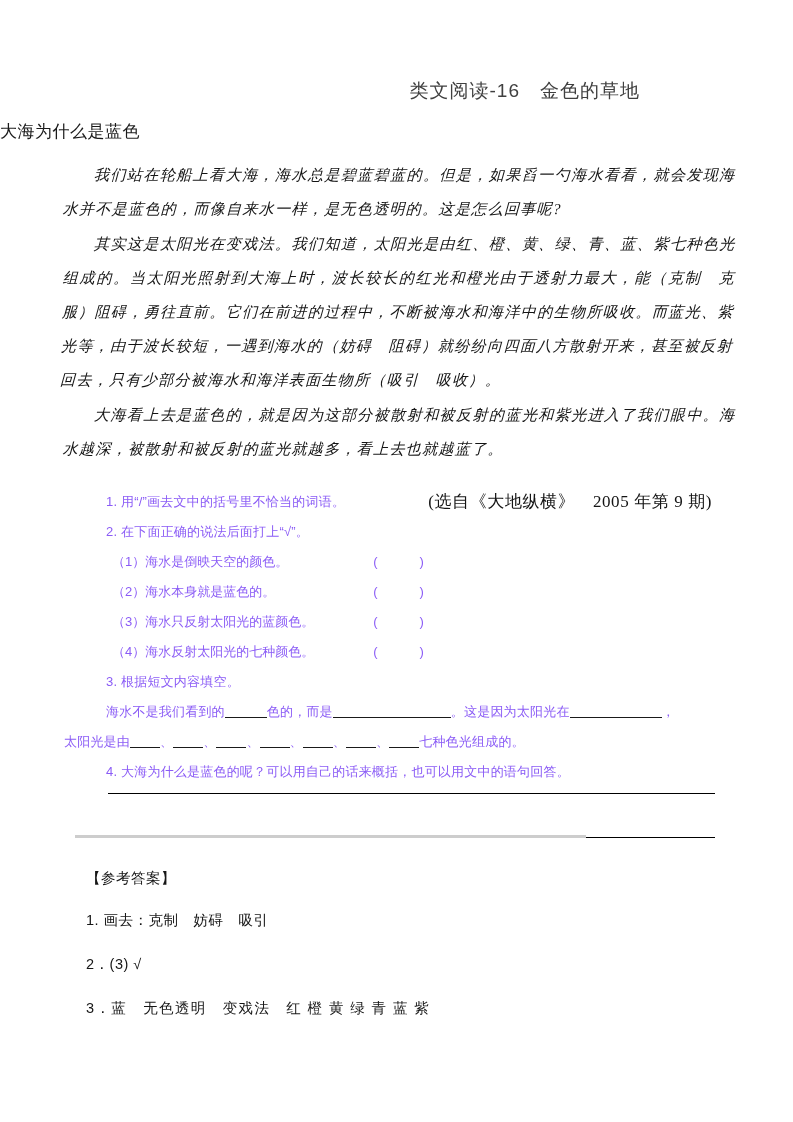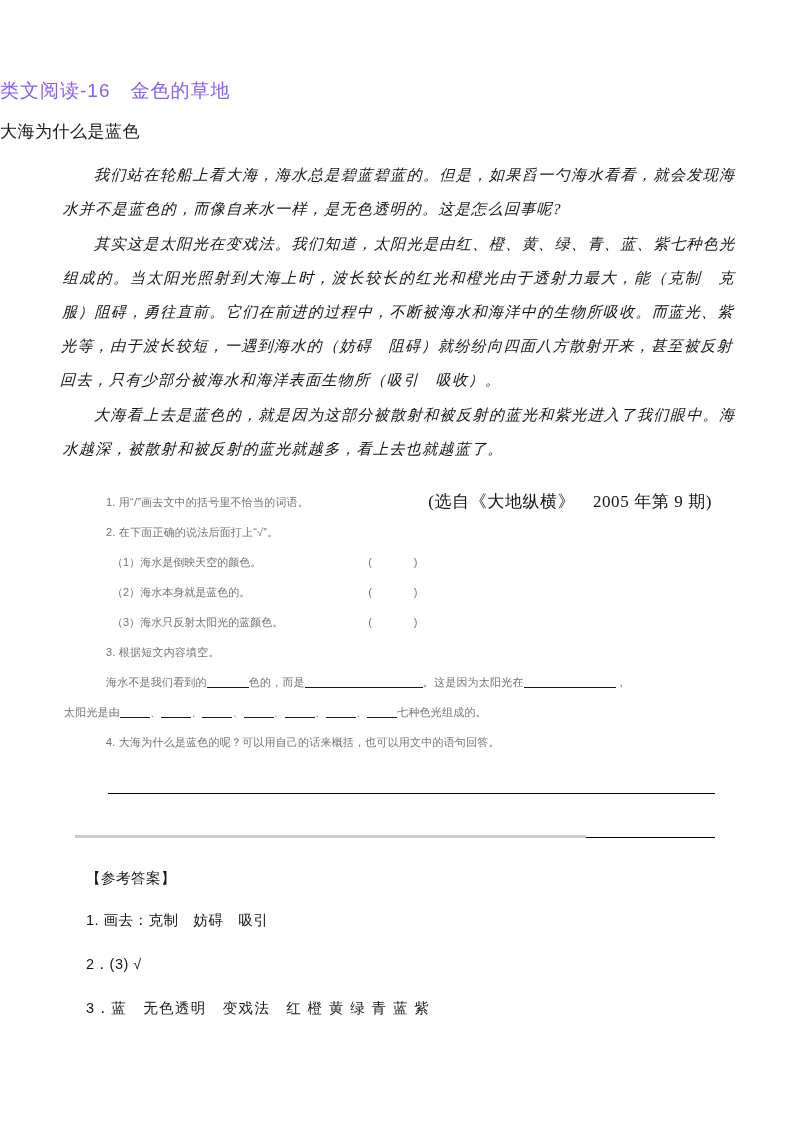--- a/index.html
+++ b/index.html
@@ -21,25 +21,25 @@
     left: 0; top: 0;
     width: 793px;
     height: 1122px;
   }
 
   
   .title-main {
     position: absolute;
     left: 0; top: 78px;
     width: 640px;
-    text-align: left;
+    text-align: right;
     font-family: "Liberation Sans", "DejaVu Sans", sans-serif;
     font-size: 19px;
     letter-spacing: 1px;
-    color: #8b5cf6;
+    color: #404040;
   }
   .title-sub {
     position: absolute;
     left: 0; top: 120px;
     width: 793px;
     font-family: "Liberation Sans", "DejaVu Sans", sans-serif;
     font-size: 17px;
     letter-spacing: 0.5px;
     color: #1a1a1a;
   }
@@ -75,22 +75,22 @@
     color: #141414;
   }
 
   
   .questions {
     position: absolute;
     left: 64px;
     top: 487px;
     width: 680px;
     font-family: "Liberation Sans", "DejaVu Sans", sans-serif;
-    font-size: 11px;
-    color: #737373;
+    font-size: 13px;
+    color: #8b5cf6;
   }
   .q-line {
     line-height: 30px;
     white-space: nowrap;
     letter-spacing: 0.2px;
   }
   .q-indent { padding-left: 42px; }
 
   .opt-row {
     line-height: 30px;
@@ -190,20 +190,23 @@
     </div>
 
     <div class="opt-row">
       <span class="opt-label">（2）</span><span class="opt-text">海水本身就是蓝色的。</span><span class="opt-paren">(</span><span style="display:inline-block;width:42px"></span><span class="opt-paren">)</span>
     </div>
 
     <div class="opt-row">
       <span class="opt-label">（3）</span><span class="opt-text">海水只反射太阳光的蓝颜色。</span><span class="opt-paren">(</span><span style="display:inline-block;width:42px"></span><span class="opt-paren">)</span>
     </div>
 
+    <div class="opt-row">
+      <span class="opt-label">（4）</span><span class="opt-text">海水反射太阳光的七种颜色。</span><span class="opt-paren">(</span><span style="display:inline-block;width:42px"></span><span class="opt-paren">)</span>
+    </div>
 
     <div class="q-line q-indent">3. 根据短文内容填空。</div>
 
     <div class="q-line q3-line2">
       <span>海水不是我们看到的</span><span class="fill-long fb-1"></span><span>色的，而是</span><span class="fill-long fb-2"></span><span>。这是因为太阳光在</span><span class="fill-long fb-3"></span><span>，</span>
     </div>
 
     <div class="q-line q3-line3">
       <span>太阳光是由</span><span class="fill-long fb-s"></span><span>、</span><span class="fill-long fb-s"></span><span>、</span><span class="fill-long fb-s"></span><span>、</span><span class="fill-long fb-s"></span><span>、</span><span class="fill-long fb-s"></span><span>、</span><span class="fill-long fb-s"></span><span>、</span><span class="fill-long fb-s"></span><span>七种色光组成的。</span>
     </div>

